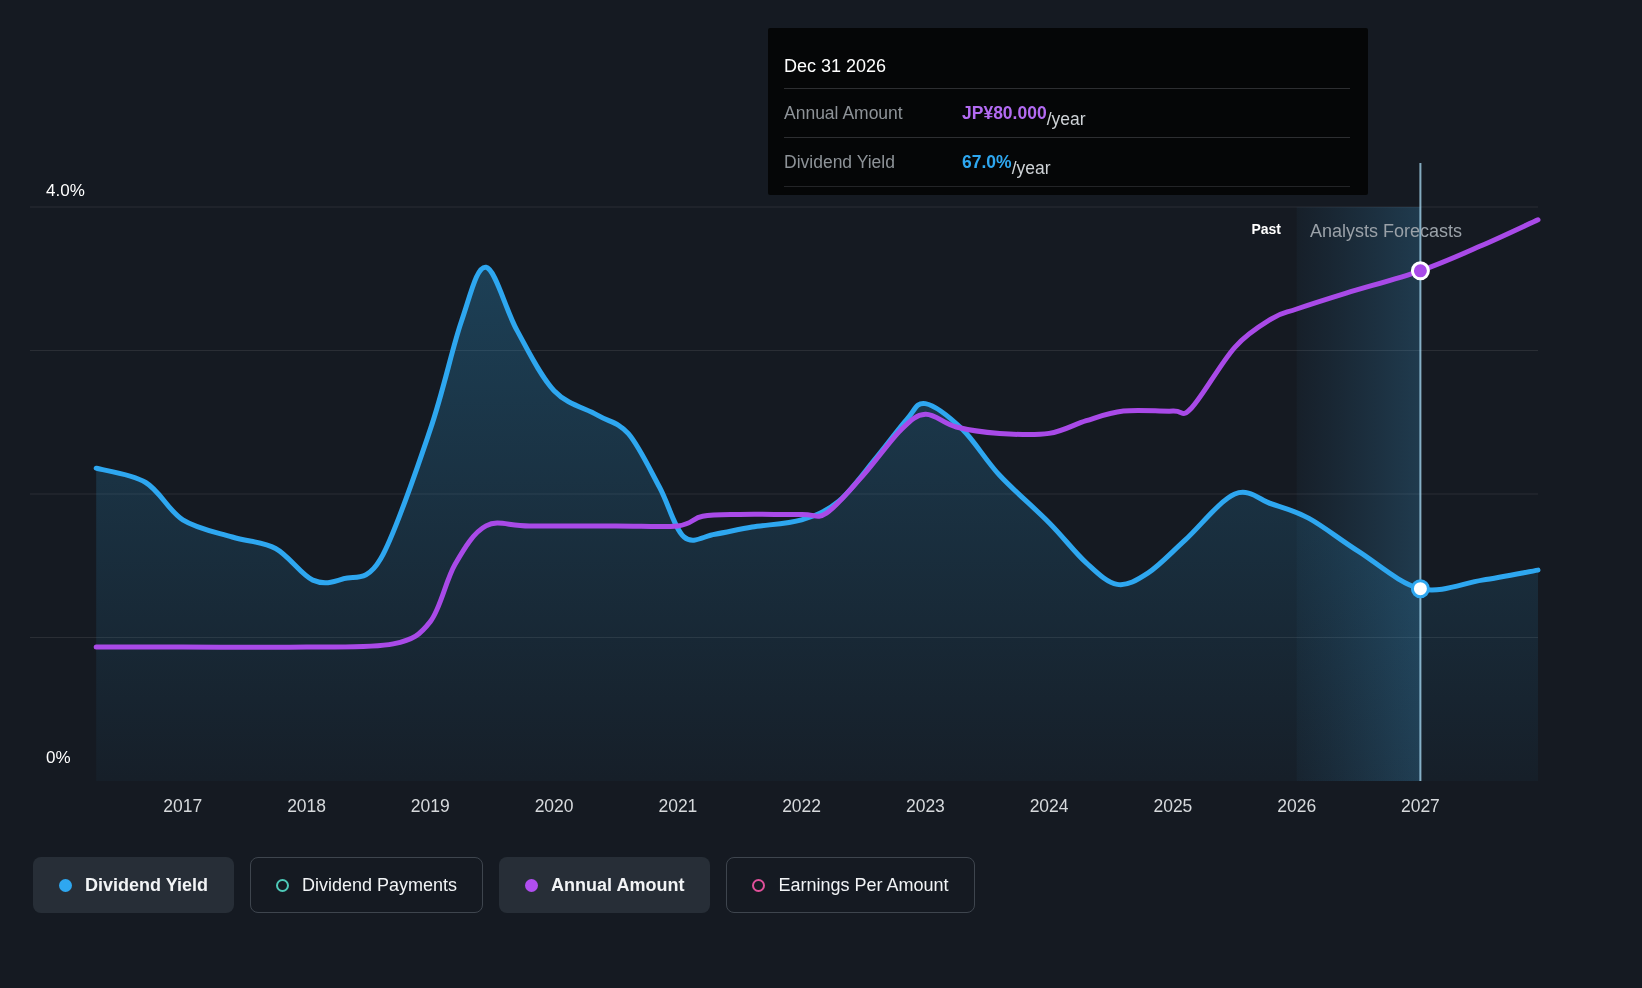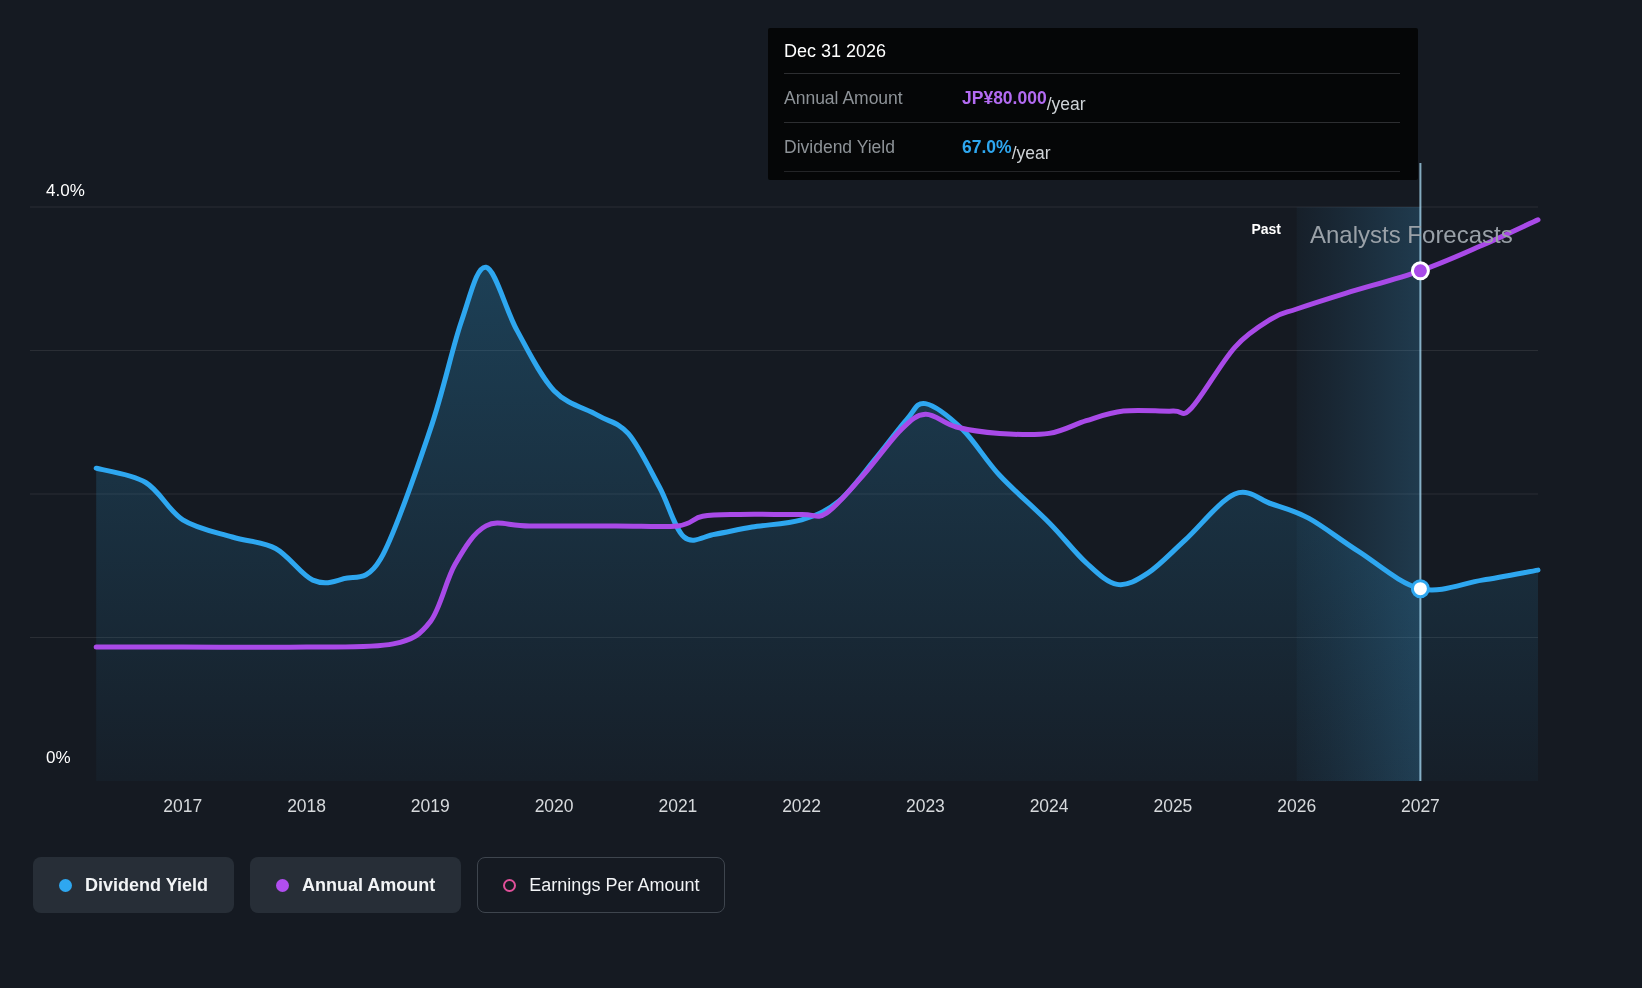--- a/index.html
+++ b/index.html
@@ -12,25 +12,25 @@
   svg#chart-svg{position:absolute;left:0;top:0;display:block;}
   .y-label{position:absolute;color:#ffffff;font-size:17px;font-weight:500;}
   .y-top{left:46px;top:181px;}
   .y-bottom{left:46px;top:748px;}
   .past-label{
     position:absolute;left:1281px;top:221px;transform:translateX(-100%);
     color:#ffffff;font-size:14px;font-weight:700;
   }
   .forecast-label{
     position:absolute;left:1310px;top:221px;
-    color:#9aa1a8;font-size:24px;font-weight:400;
+    color:#9aa1a8;font-size:18px;font-weight:400;
   }
   .tooltip{
-    position:absolute;left:768px;top:28px;width:650px;box-sizing:border-box;
-    background:#050607;border-radius:2px;padding:13px 18px 8px 16px;
+    position:absolute;left:768px;top:28px;width:600px;box-sizing:border-box;
+    background:#050607;border-radius:2px;padding:28px 18px 8px 16px;
   }
   .tooltip-title{color:#ffffff;font-size:18px;font-weight:500;padding-bottom:11px;}
   .t-row{
     display:flex;align-items:center;
     border-top:1px solid #2d2e31;
     padding:7px 0;font-size:17.5px;
   }
   .t-row:last-child{border-bottom:1px solid #232427;}
   .t-label{color:#8e9398;width:178px;flex:none;}
   .t-value{font-weight:600;}
@@ -106,20 +106,24 @@
       <span class="t-value" style="color: rgb(46, 167, 240);">67.0%</span>
       <span class="t-suffix">/year</span>
     </div>
   </div>
 
   <div class="legend">
     <button class="pill filled">
       <span class="dot" style="background: rgb(46, 167, 240);"></span>
       <span>Dividend Yield</span>
     </button>
+    <button class="pill outline">
+      <span class="dot" style="border: 2px solid rgb(78, 201, 184);"></span>
+      <span>Dividend Payments</span>
+    </button>
     <button class="pill filled">
       <span class="dot" style="background: rgb(177, 78, 240);"></span>
       <span>Annual Amount</span>
     </button>
     <button class="pill outline">
       <span class="dot" style="border: 2px solid rgb(224, 80, 154);"></span>
       <span>Earnings Per Amount</span>
     </button>
   </div>
 

